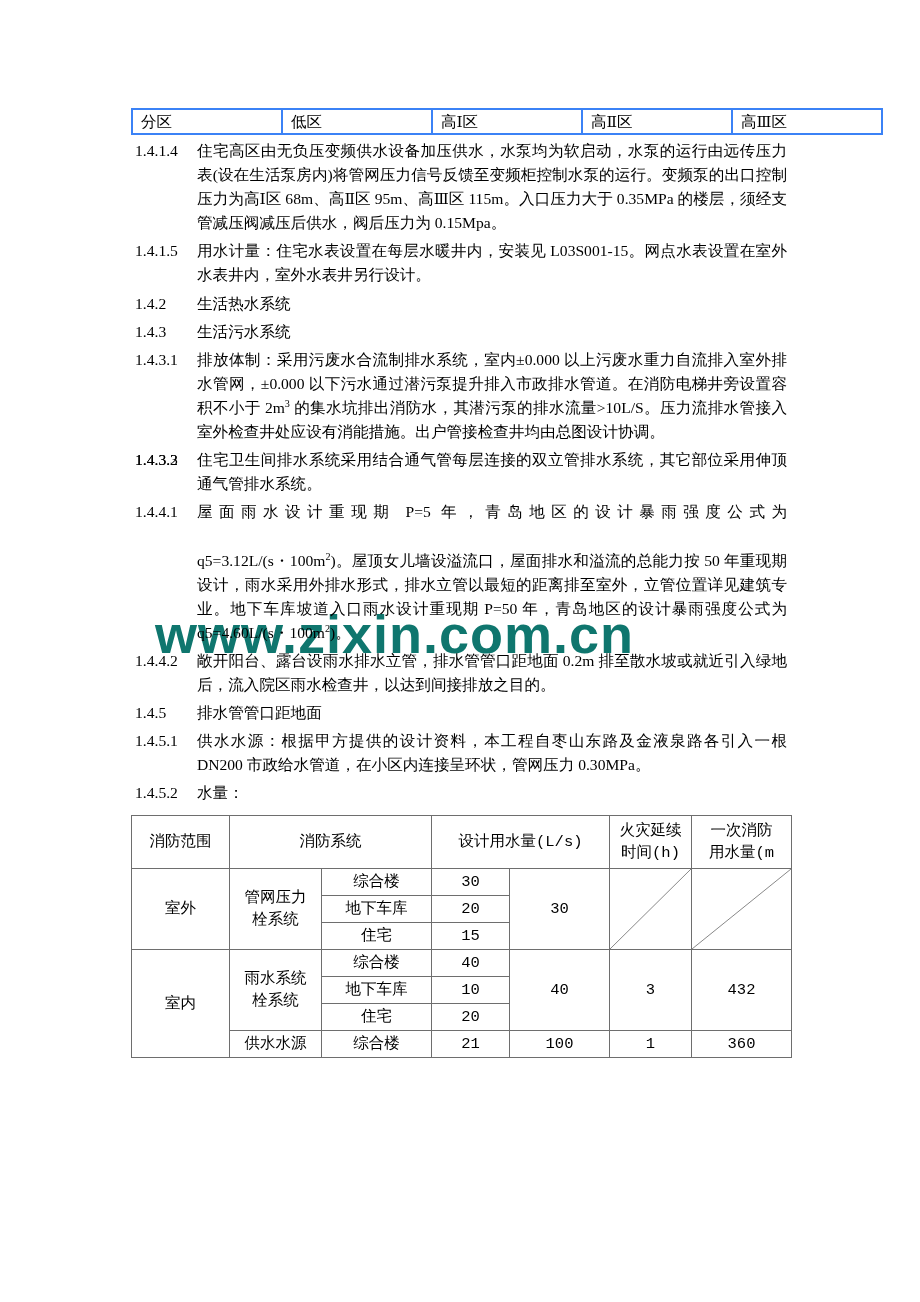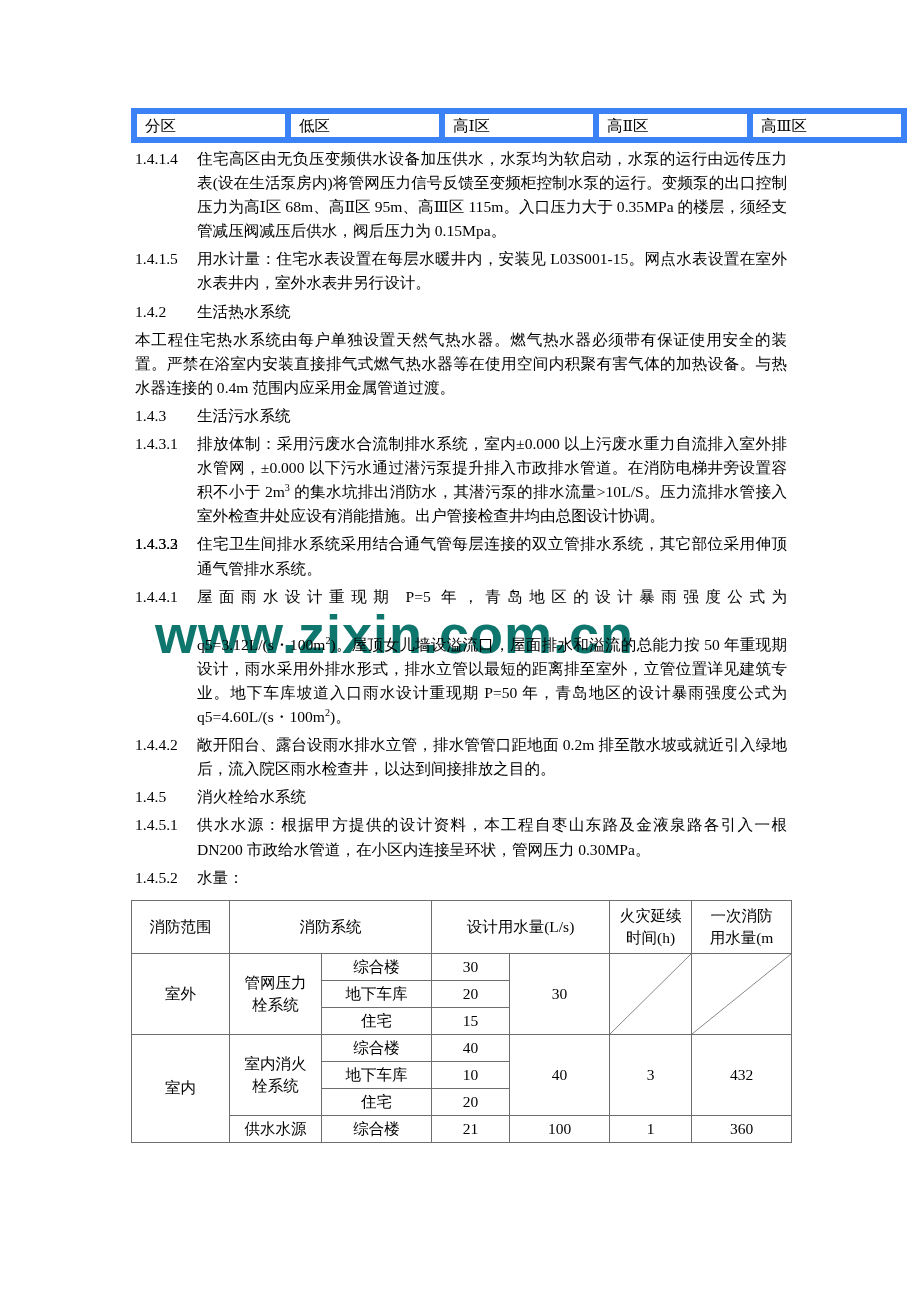--- a/index.html
+++ b/index.html
@@ -53,21 +53,21 @@
   }
 
   
   table.zone-table {
     border-collapse: collapse;
     width: 660px;
     table-layout: fixed;
     margin: 0 0 3px 0;
   }
   table.zone-table td {
-    border: 6px solid #3b82f6;
+    border: 2px solid #3b82f6;
     height: 23px;
     padding: 0 8px;
     font-size: 15.5px;
     line-height: 23px;
     vertical-align: middle;
     white-space: nowrap;
   }
 
   
   .para {
@@ -105,20 +105,21 @@
     width: 100%;
   }
   sup { font-size: 0.65em; vertical-align: super; line-height: 0; }
 
   
   table.fire-table {
     border-collapse: collapse;
     table-layout: fixed;
     width: 660px;
     margin-top: 10px;
+    font-family: Liberation Mono, monospace;
   }
   table.fire-table td {
     border: 1px solid #6e6e6e;
     font-size: 15.5px;
     line-height: 22px;
     text-align: center;
     vertical-align: middle;
     padding: 0 2px;
     height: 26px;
     overflow: hidden;
@@ -168,21 +169,20 @@
       <span class="num">1.4.1.4</span><span>住宅高区由无负压变频供水设备加压供水，水泵均为软启动，水泵的运行由远传压力表(设在生活泵房内)将管网压力信号反馈至变频柜控制水泵的运行。变频泵的出口控制压力为高Ⅰ区 68m、高Ⅱ区 95m、高Ⅲ区 115m。入口压力大于 0.35MPa 的楼层，须经支管减压阀减压后供水，阀后压力为 0.15Mpa。</span>
     </p>
 
     <p class="para indent">
       <span class="num">1.4.1.5</span><span>用水计量：住宅水表设置在每层水暖井内，安装见 L03S001-15。网点水表设置在室外水表井内，室外水表井另行设计。</span>
     </p>
 
     <p class="para indent heading">
       <span class="num">1.4.2</span><span>生活热水系统</span>
     </p>
-    <p class="para flush">本工程住宅热水系统由每户单独设置天然气热水器。燃气热水器必须带有保证使用安全的装置。严禁在浴室内安装直接排气式燃气热水器等在使用空间内积聚有害气体的加热设备。与热水器连接的 0.4m 范围内应采用金属管道过渡。</p>
 
     <p class="para indent heading">
       <span class="num">1.4.3</span><span>生活污水系统</span>
     </p>
 
     <p class="para indent">
       <span class="num">1.4.3.1</span><span>排放体制：采用污废水合流制排水系统，室内±0.000 以上污废水重力自流排入室外排水管网，±0.000 以下污水通过潜污泵提升排入市政排水管道。在消防电梯井旁设置容积不小于 2m</span><sup>3</sup><span> 的集水坑排出消防水，其潜污泵的排水流量&gt;10L/S。压力流排水管接入室外检查井处应设有消能措施。出户管接检查井均由总图设计协调。</span>
     </p>
 
     <p class="para indent">
@@ -197,21 +197,21 @@
 
     <p class="para indent">
       <span class="num">1.4.4.1</span><span class="line-spread">屋面雨水设计重现期 P=5 年，青岛地区的设计暴雨强度公式为</span><span>q5=3.12L/(s・100m</span><sup>2</sup><span>)。屋顶女儿墙设溢流口，屋面排水和溢流的总能力按 50 年重现期设计，雨水采用外排水形式，排水立管以最短的距离排至室外，立管位置详见建筑专业。地下车库坡道入口雨水设计重现期 P=50 年，青岛地区的设计暴雨强度公式为 q5=4.60L/(s・100m</span><sup>2</sup><span>)。</span>
     </p>
 
     <p class="para indent">
       <span class="num">1.4.4.2</span><span>敞开阳台、露台设雨水排水立管，排水管管口距地面 0.2m 排至散水坡或就近引入绿地后，流入院区雨水检查井，以达到间接排放之目的。</span>
     </p>
 
     <p class="para indent heading">
-      <span class="num">1.4.5</span><span>消火栓给水系统</span>
+      <span class="num">1.4.5</span><span>排水管管口距地面</span>
     </p>
 
     <p class="para indent">
       <span class="num">1.4.5.1</span><span>供水水源：根据甲方提供的设计资料，本工程自枣山东路及金液泉路各引入一根 DN200 市政给水管道，在小区内连接呈环状，管网压力 0.30MPa。</span>
     </p>
 
     <p class="para indent heading">
       <span class="num">1.4.5.2</span><span>水量：</span>
     </p>
 
@@ -266,21 +266,21 @@
         <td>20</td>
       </tr>
       <tr>
         <td>住宅</td>
         <td>15</td>
       </tr>
 
       <tr>
         <td rowspan="4" class="tall">室内</td>
         <td rowspan="3" class="tall">
-          <span class="two-line">室内消火</span>
+          <span class="two-line">雨水系统</span>
           <span class="two-line">栓系统</span>
         </td>
         <td>综合楼</td>
         <td>40</td>
         <td rowspan="3" class="tall">40</td>
         <td rowspan="3" class="tall">3</td>
         <td rowspan="3" class="tall">432</td>
       </tr>
       <tr>
         <td>地下车库</td>

